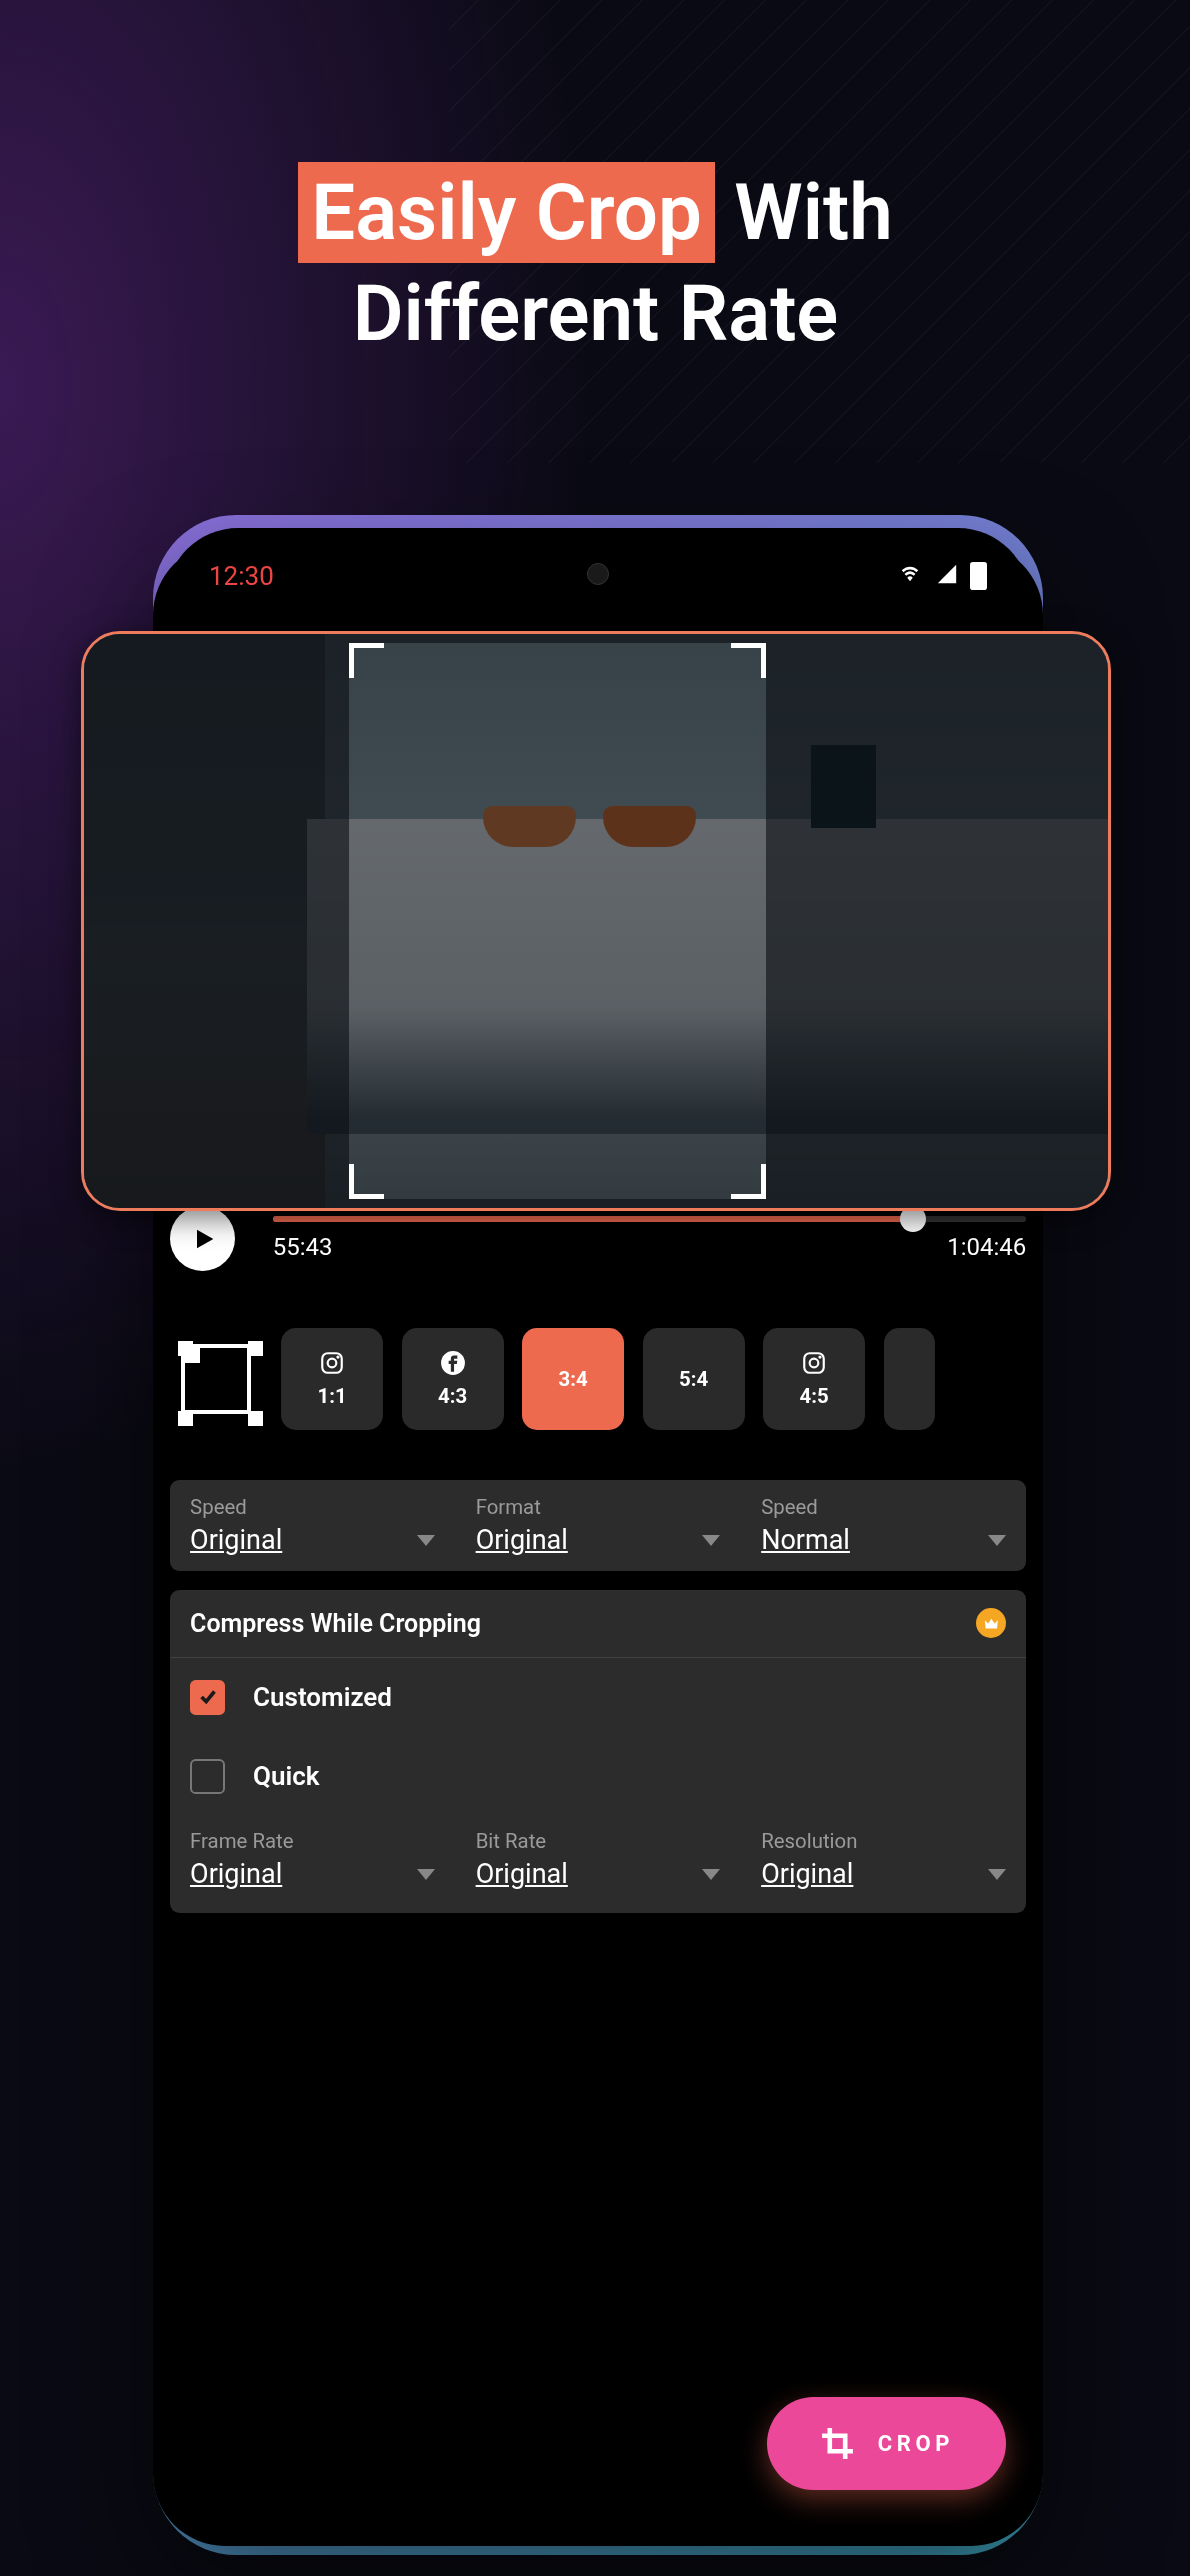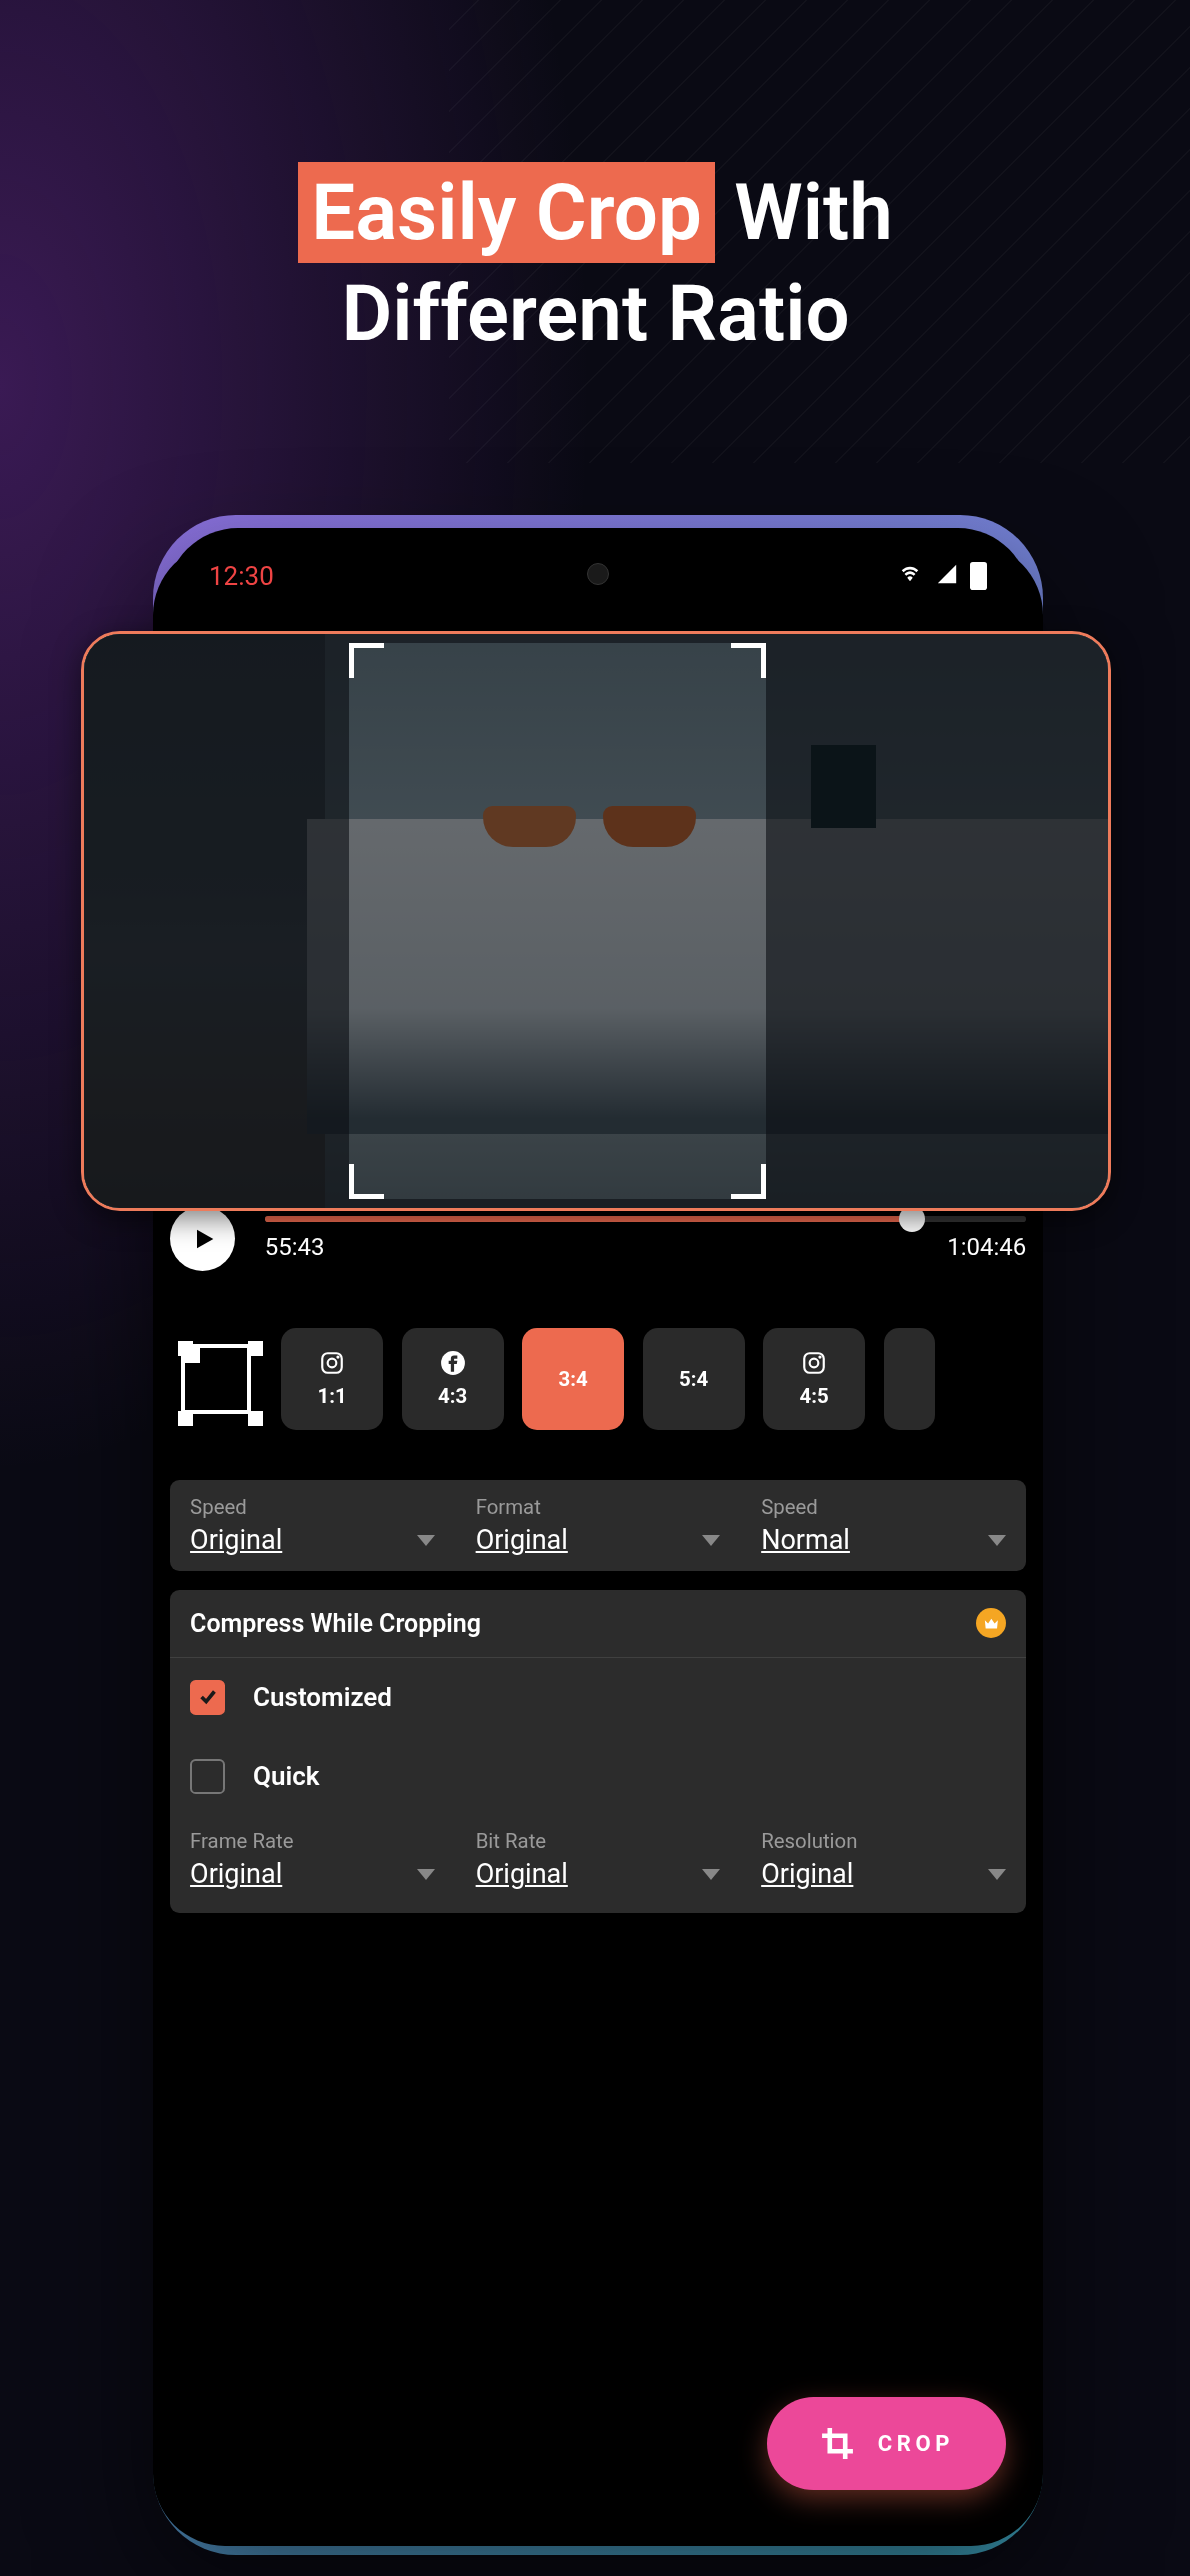--- a/index.html
+++ b/index.html
@@ -135,21 +135,21 @@
 .cc-tr { top: 0; right: 0; border-left: 0; border-bottom: 0; }
 .cc-bl { bottom: 0; left: 0; border-right: 0; border-top: 0; }
 .cc-br { bottom: 0; right: 0; border-left: 0; border-top: 0; }
 .main-panel {
   position: absolute;
   left: 0; right: 0;
   top: 663px;
   padding: 0 16.7px;
   color: #fff;
 }
-.playbar { display: flex; align-items: center; gap: 30px; margin-bottom: 22px; }
+.playbar { display: flex; align-items: center; gap: 38px; margin-bottom: 22px; }
 .play-btn {
   width: 65px; height: 65px; border-radius: 50%;
   background: #fff; display: flex; align-items: center; justify-content: center;
 }
 .play-btn svg { width: 28px; height: 28px; fill: #000; margin-left: 4.6px; }
 .timeline { flex: 1; }
 .track {
   width: 100%; height: 5.6px; background: #333; border-radius: 2.8px; position: relative; margin-bottom: 11px;
 }
 .track .fill { position: absolute; left: 0; top: 0; height: 100%; width: 85%; background: #ED6A4F; border-radius: 2.8px; }
@@ -224,21 +224,21 @@
   color: #fff;
   box-shadow: 0 9.3px 28px rgba(237,106,79,0.4);
 }
 .crop-button svg { width: 37px; height: 37px; stroke: #fff; stroke-width: 3; fill: none; }
 </style>
 </head>
 <body class="diagonal-lines">
 
 <div class="headline">
   <span class="highlight">Easily Crop</span><span> With</span><br>
-  <span>Different Ratio</span>
+  <span>Different Rate</span>
 </div>
 
 <div class="phone-back">
   <div class="phone-back-inner"></div>
 </div>
 
 <div class="phone-front">
   <div class="status-bar">
     <span>12:30</span>
     <span class="camera"></span>

